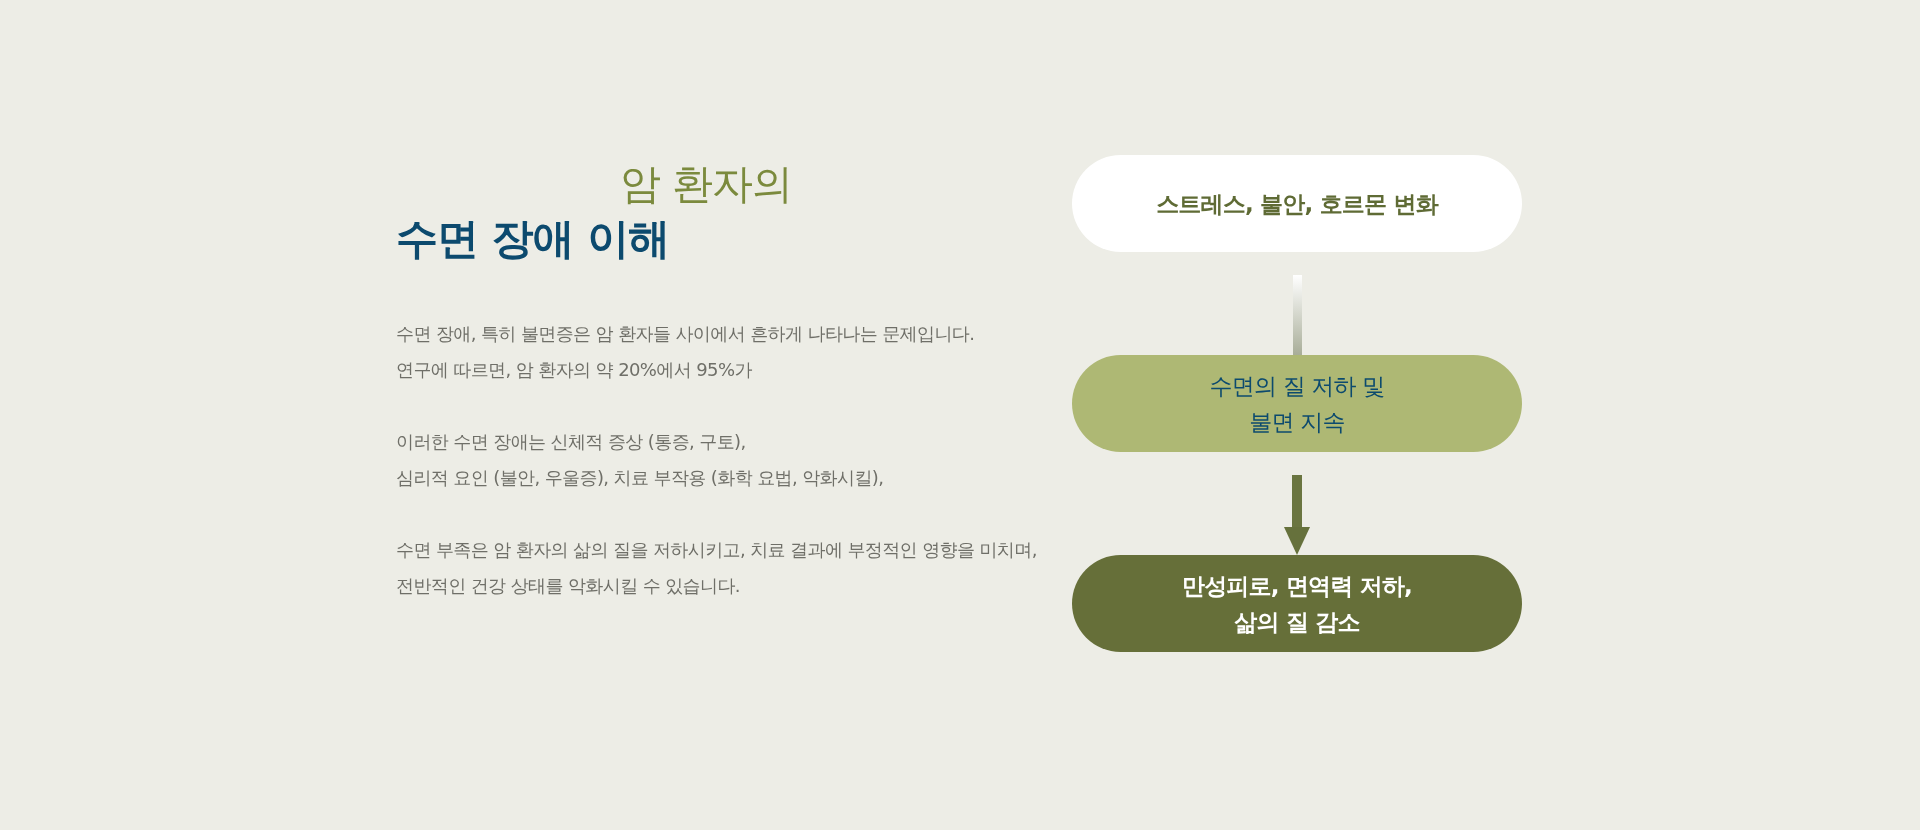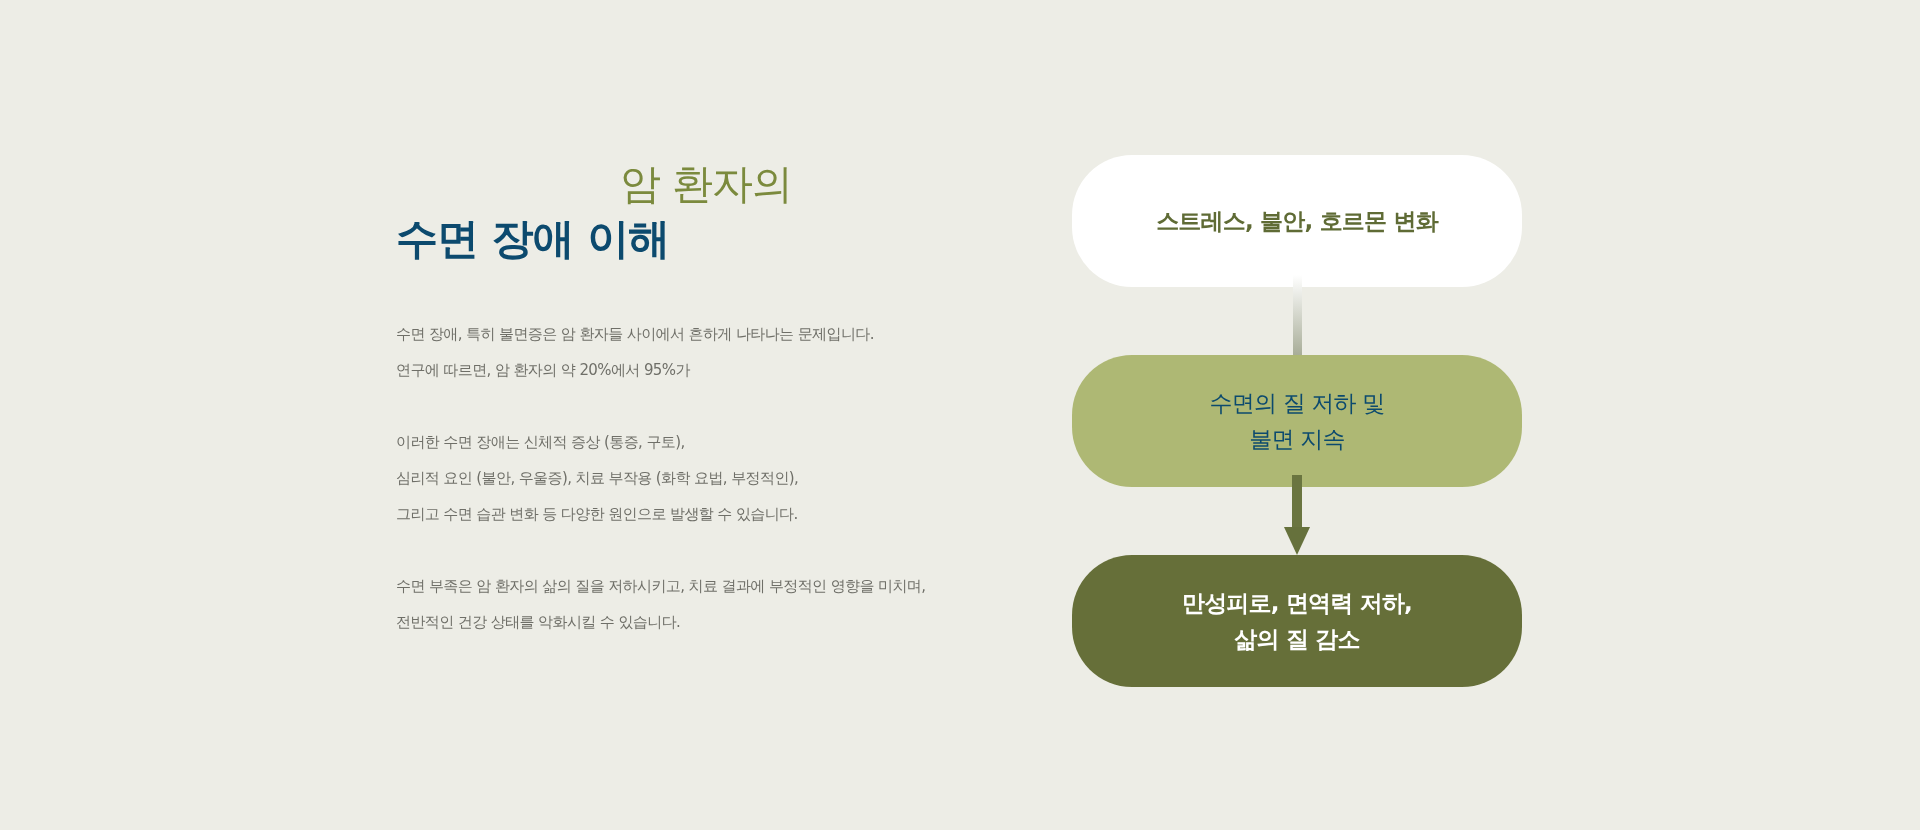--- a/index.html
+++ b/index.html
@@ -33,21 +33,21 @@
       font-size: 42px;
       color: #0c4a6e;
       font-weight: bold;
       line-height: 58px;
       margin: 0;
       letter-spacing: -1px;
     }
     .body-text {
       margin-top: 48px;
       color: #6f6f68;
-      font-size: 15px;
+      font-size: 18px;
       letter-spacing: -0.6px;
     }
     .para {
       margin: 0 0 36px 0;
     }
     .para .line {
       display: block;
       line-height: 36px;
       white-space: nowrap;
     }
@@ -55,21 +55,21 @@
       position: absolute;
       left: 1072px;
       top: 155px;
       width: 450px;
       height: 520px;
     }
     .pill {
       position: absolute;
       left: 0;
       width: 450px;
-      height: 132px;
+      height: 97px;
       border-radius: 60px;
       display: flex;
       flex-direction: column;
       align-items: center;
       justify-content: center;
       text-align: center;
       font-size: 23px;
       line-height: 36px;
       letter-spacing: -0.8px;
     }
@@ -125,22 +125,21 @@
   <h1 class="title-light">암 환자의</h1>
   <h2 class="title-bold">수면 장애 이해</h2>
 
   <div class="body-text">
     <p class="para">
       <span class="line">수면 장애, 특히 불면증은 암 환자들 사이에서 흔하게 나타나는 문제입니다.</span>
       <span class="line">연구에 따르면, 암 환자의 약 20%에서 95%가</span>
     </p>
     <p class="para">
       <span class="line">이러한 수면 장애는 신체적 증상 (통증, 구토),</span>
-      <span class="line">심리적 요인 (불안, 우울증), 치료 부작용 (화학 요법, 부정적인),</span>
-      <span class="line">그리고 수면 습관 변화 등 다양한 원인으로 발생할 수 있습니다.</span>
+      <span class="line">심리적 요인 (불안, 우울증), 치료 부작용 (화학 요법, 악화시킬),</span>
     </p>
     <p class="para">
       <span class="line">수면 부족은 암 환자의 삶의 질을 저하시키고, 치료 결과에 부정적인 영향을 미치며,</span>
       <span class="line">전반적인 건강 상태를 악화시킬 수 있습니다.</span>
     </p>
   </div>
 </div>
 
 <div class="flow">
   <div class="pill p1">

